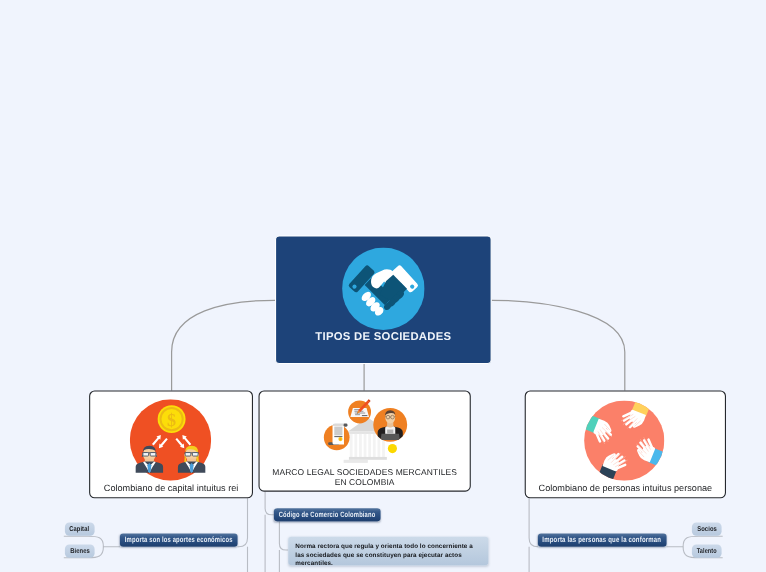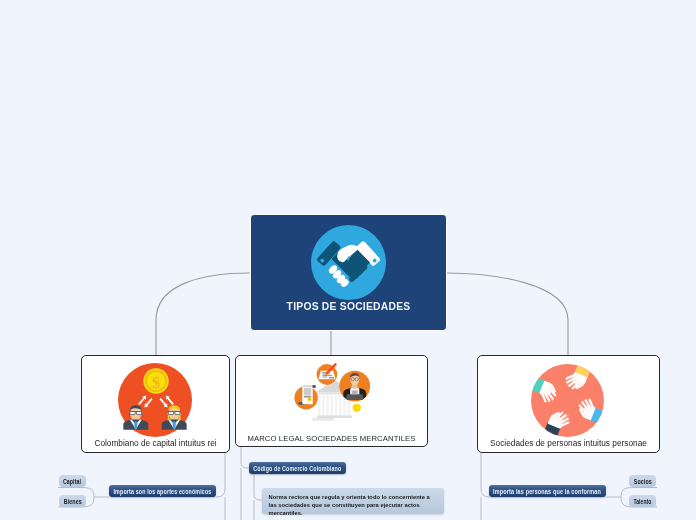--- a/index.html
+++ b/index.html
@@ -245,20 +245,21 @@
           <path d="M-0.45,-2.6 L0.45,-2.6 M-4.15,-2.9 L-5.2,-3.1 M4.15,-2.9 L5.2,-3.1"></path>
          </g>
         </g>
           </g>
 
         <circle cx="71.75" cy="49.8" r="4.15" fill="#fcd800"></circle>
         </svg>
       </div>
     <div class="blabel">
       <div>MARCO LEGAL SOCIEDADES MERCANTILES</div>
+      <div>EN COLOMBIA</div>
     </div>
   </div>
 
   <div class="branch" id="branch-right">
     <div class="bicon">
         <svg width="73" height="73" viewBox="0 0 73 73">
         <defs>
         <clipPath id="handsclip">
               <circle cx="36.5" cy="36.5" r="36.5"></circle>
             </clipPath>
@@ -295,21 +296,21 @@
               <use href="#cuff" fill="#4ab8ec"></use>
               <use href="#handshape"></use>
             </g>
           <g transform="translate(22,61) rotate(292) scale(0.76)">
               <use href="#cuff" fill="#2b4257"></use>
               <use href="#handshape"></use>
             </g>
         </g>
         </svg>
       </div>
-    <div class="blabel">Sociedades de personas intuitus personae</div>
+    <div class="blabel">Colombiano de personas intuitus personae</div>
   </div>
 
   <div class="darkpill" id="pill-left" style="left:109px;top:485px;width:107px;height:12px;">
       <span style="transform: scaleX(0.76);">Importa son los aportes económicos</span>
     </div>
   <div class="chip" id="chip-capital" style="left:59px;top:475px;width:27px;height:12px;">
       <span style="transform: scaleX(0.8176);">Capital</span>
     </div>
   <div class="chip" id="chip-bienes" style="left:59px;top:495px;width:27px;height:12px;">
       <span style="transform: scaleX(0.8348);">Bienes</span>

